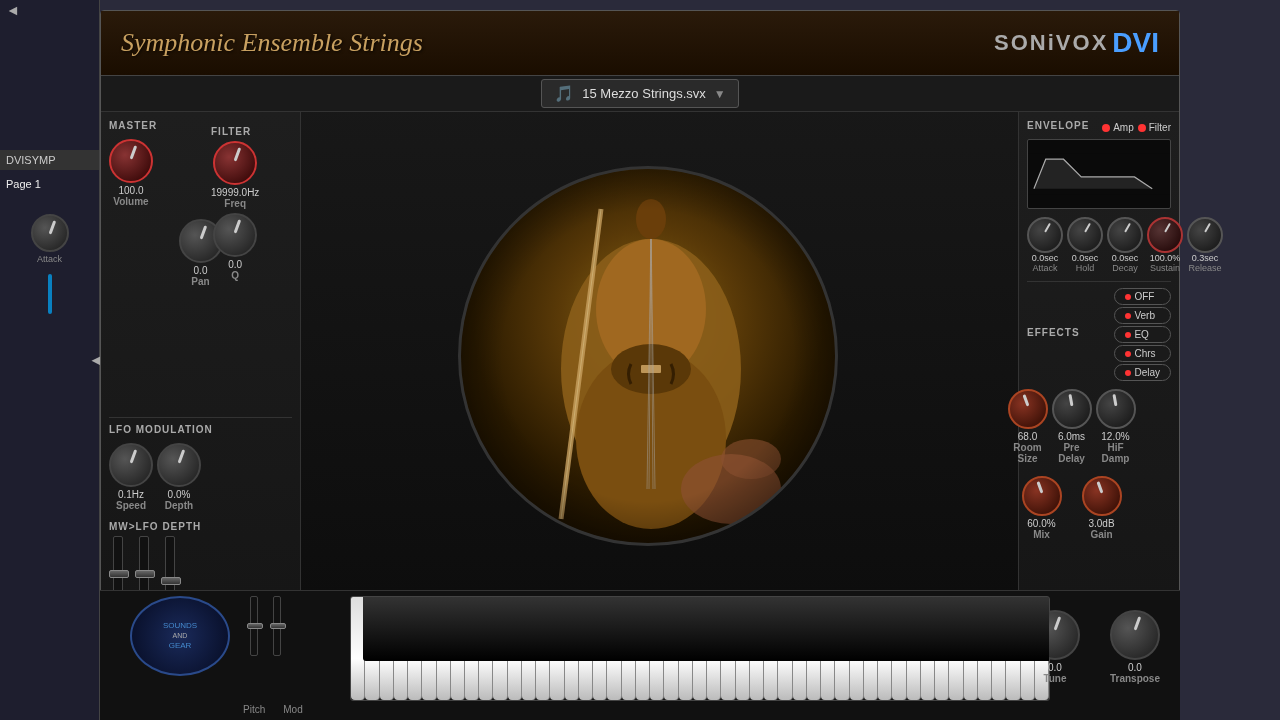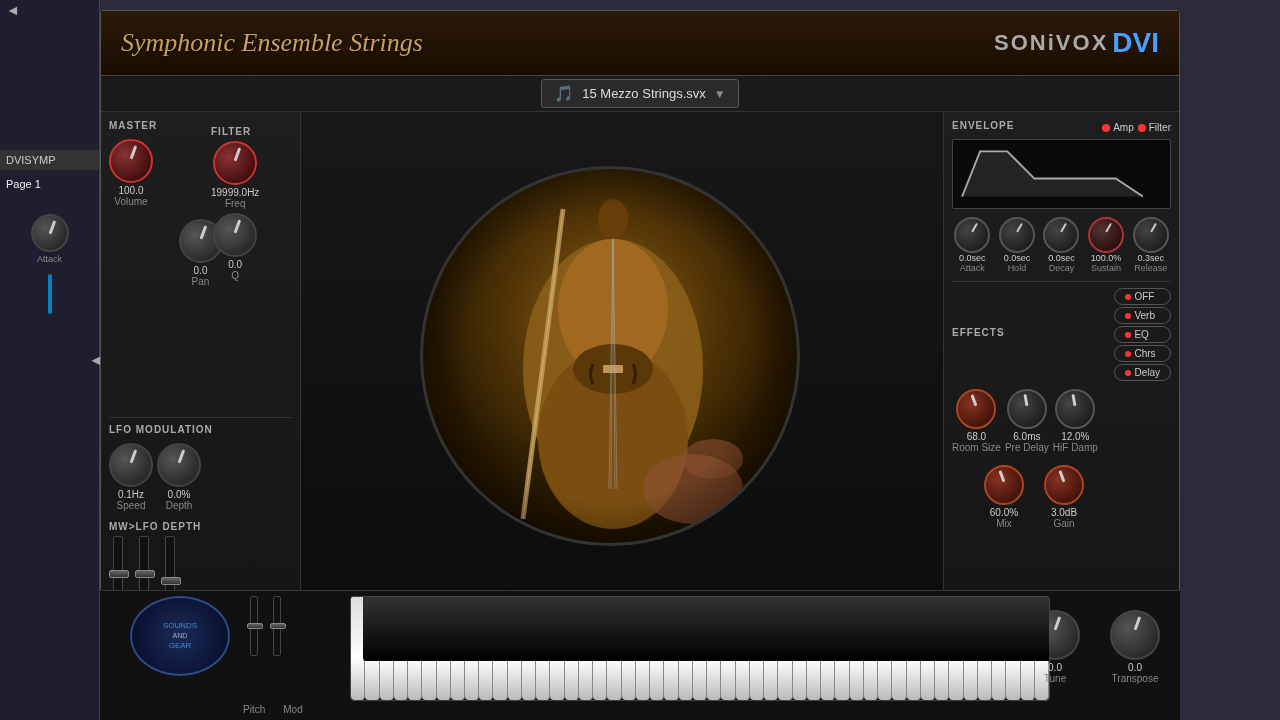--- a/index.html
+++ b/index.html
@@ -201,20 +201,21 @@
     .knob-value {
       color: #ccc;
       font-size: 10px;
       margin-top: 2px;
       text-align: center;
     }
     .knob-name {
       color: #888;
       font-size: 10px;
       text-align: center;
+      font-weight: bold;
     }
 
     .master-section, .filter-section {
       display: flex;
       gap: 10px;
       margin-bottom: 8px;
     }
 
     
     .lfo-section {
@@ -302,21 +303,21 @@
       height: 380px;
       border-radius: 50%;
       background: radial-gradient(circle at 50% 40%, #8b6914 0%, #5a3a08 30%, #2a1a00 60%, #0a0500 100%);
       position: relative;
       overflow: hidden;
       border: 3px solid #333;
     }
 
     
     .right-panel {
-      width: 236px;
+      width: 161px;
       background: linear-gradient(180deg, #1e1e1e 0%, #161616 100%);
       border-left: 1px solid #333;
       padding: 8px;
       flex-shrink: 0;
       margin-left: 24px;
     }
 
     
     .envelope-display {
       width: 100%;
@@ -358,21 +359,21 @@
     }
 
     
     .effects-section {
       border-top: 1px solid #333;
       padding-top: 6px;
     }
     .effects-knobs-row {
       display: flex;
       gap: 4px;
-      justify-content: flex-start;
+      justify-content: center;
       margin: 4px 0;
     }
     .eff-knob {
       width: 40px;
       height: 40px;
       border-radius: 50%;
       background: radial-gradient(circle at 35% 35%, #883322, #2a0800);
       border: 2px solid #aa4422;
       position: relative;
       cursor: pointer;

